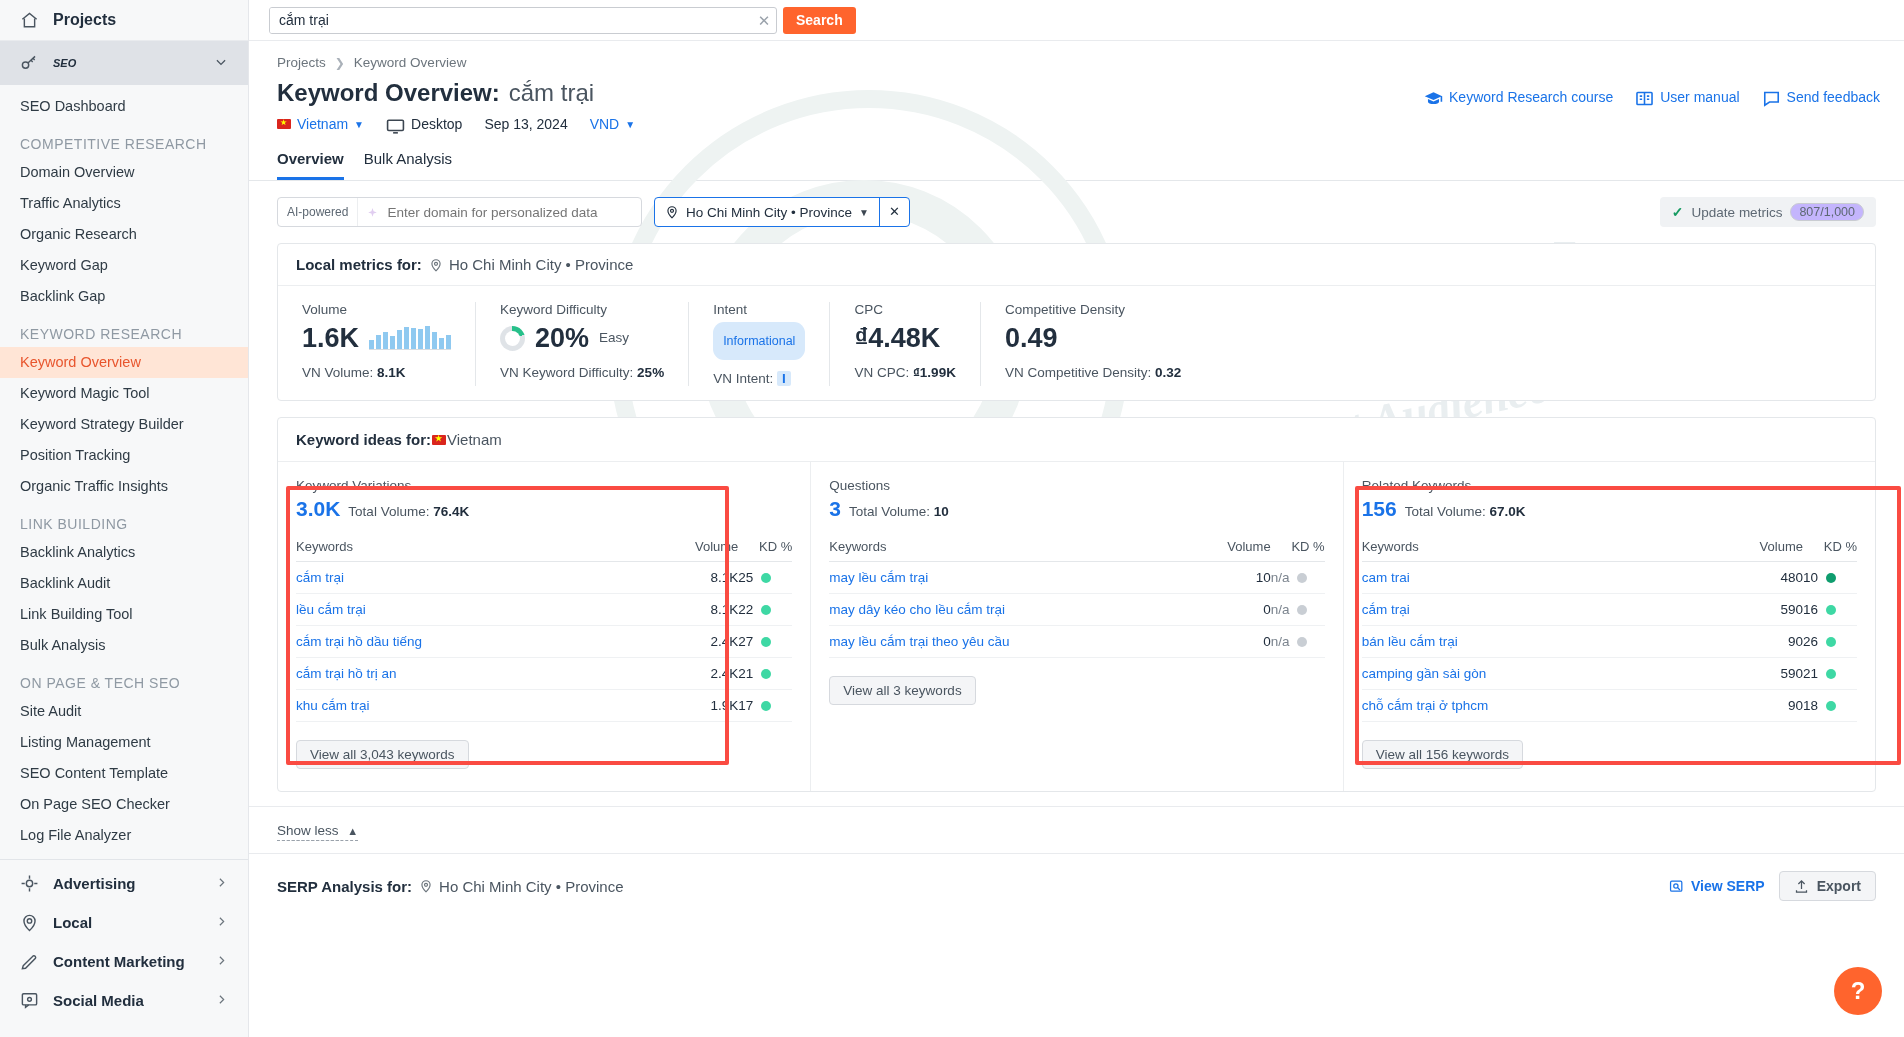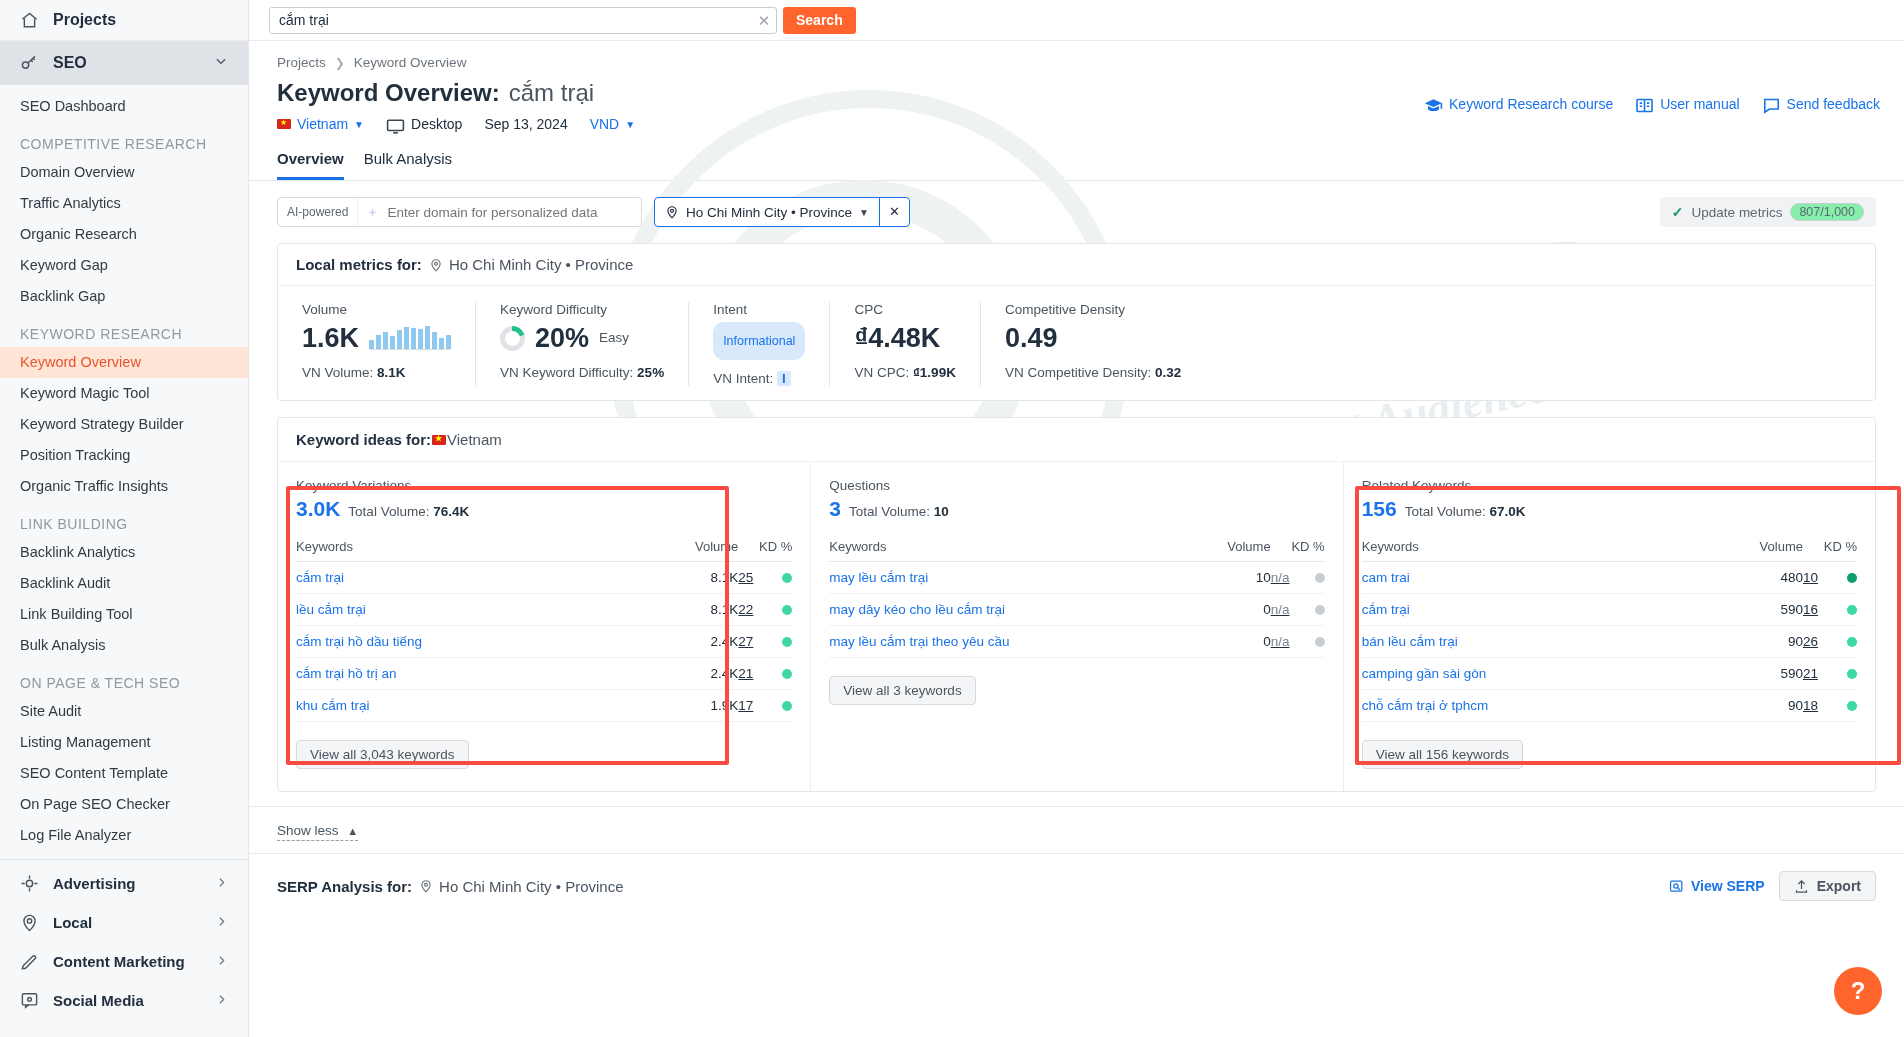--- a/index.html
+++ b/index.html
@@ -17,21 +17,21 @@
     overflow: hidden; position: relative;
   }
   .sb-top {
     display: flex; align-items: center; gap: 14px;
     height: 41px; padding: 0 20px; border-bottom: 1px solid #e9ebee;
     font-size: 16px; font-weight: 700; color: #222f3e;
   }
   .sb-seo {
     display: flex; align-items: center; gap: 14px;
     height: 44px; padding: 0 20px; background: #dfe2e7;
-    font-size: 16px; font-weight: 700; color: #222f3e; position: relative;
+    font-size: 11px; font-weight: 700; color: #222f3e; position: relative; font-style: italic;
   }
   .sb-seo .chev { margin-left: auto; }
   .sb-link {
     display: block; padding: 5px 20px; font-size: 14.5px;
     color: #2f3b45; line-height: 21px; white-space: nowrap;
   }
   .sb-link.active {
     background: #ffe5d6; color: #e8552d; border-radius: 0;
   }
   .sb-head {
@@ -78,21 +78,21 @@
   .title { font-size: 24px; font-weight: 700; margin-top: 9px; display: flex; align-items: baseline; gap: 9px;}
   .title .kw { color: #4a5560; font-weight: 400; }
   .metaline { display: flex; align-items: center; gap: 22px; margin-top: 9px; font-size: 14px; }
   .meta-item { display: flex; align-items: center; gap: 6px; color: #222f3e; }
   .meta-link { color: #1a73e8; cursor: pointer; }
   .flag { width: 14px; height: 10px; background: #da251d; position: relative; display:inline-block; border-radius:1px;}
   .flag::after { content: "★"; position: absolute; color: #ff0; font-size: 8px; left: 3px; top: -2px; line-height: 11px; }
   .chev-s { font-size: 10px; color: #1a73e8; }
 
   .topright {
-    position: absolute; right: 24px; top: 55px; display: flex; gap: 22px; font-size: 14px;
+    position: absolute; right: 24px; top: 48px; display: flex; gap: 22px; font-size: 14px;
   }
   .topright .tr-item { display: flex; align-items: center; gap: 6px; color: #1a73e8; cursor: pointer; }
 
   .tabs { display: flex; gap: 20px; padding: 0 28px; margin-top: 18px; border-bottom: 1px solid #e4e7ea; }
   .tab { padding: 0 0 10px; font-size: 15px; color: #222f3e; cursor: pointer; border-bottom: 3px solid transparent; }
   .tab.active { border-bottom-color: #1a73e8; font-weight: 700; }
 
   .filterrow { display: flex; align-items: center; padding: 16px 28px 0; gap: 12px; position: relative; }
   .ai-box {
     display: flex; align-items: center; height: 30px; border: 1px solid #d6d9de;
@@ -107,21 +107,21 @@
     display: flex; align-items: center; height: 30px; border: 1px solid #1a73e8;
     border-radius: 4px; overflow: hidden; background: #fff; color: #222f3e; font-size: 13.5px;
   }
   .loc-pill .lp-main { display: flex; align-items: center; gap: 7px; padding: 0 10px; cursor: pointer; }
   .loc-pill .lp-x { border-left: 1px solid #1a73e8; padding: 0 9px; line-height: 28px; font-size: 13px; cursor: pointer;}
   .upd-btn {
     position: absolute; right: 28px; top: 16px; display: flex; align-items: center; gap: 8px;
     background: #f0f2f4; border-radius: 4px; height: 30px; padding: 0 12px;
     font-size: 13.5px; color: #5d6873; cursor: pointer;
   }
-  .upd-count { border: 1px solid #c9ccd1; border-radius: 10px; padding: 1px 8px; font-size: 12.5px; background:#86efac;}
+  .upd-count { border: 1px solid #c9ccd1; border-radius: 10px; padding: 1px 8px; font-size: 12.5px; background:#c4b5fd;}
   .tick { color: #169b62; font-size: 14px; font-weight: 700; }
 
   
   .card {
     margin: 16px 28px 0; border: 1px solid #e4e7ea; border-radius: 4px; background: #fff;
     position: relative; z-index: 2;
   }
   .card-hd {
     padding: 12px 18px; font-size: 15px; font-weight: 700;
     display: flex; align-items: center; gap: 7px; border-bottom: 1px solid #eceef0;
@@ -163,21 +163,21 @@
   table.kwt th {
     font-size: 13px; font-weight: 400; color: #4a5560; text-align: right;
     padding: 0 0 7px; border-bottom: 1px solid #e4e7ea;
   }
   table.kwt th.kw { text-align: left; }
   table.kwt td {
     font-size: 13.5px; padding: 8px 0; border-bottom: 1px solid #eff1f3; text-align: right; color:#222f3e;
   }
   table.kwt td.kw { text-align: left; color: #1a73e8; cursor: pointer; }
   td.kdcell { width: 54px; }
-  .kdwrap { display: flex; align-items: center; justify-content: space-between; gap: 8px; text-decoration: underline; }
+  .kdwrap { display: flex; align-items: center; justify-content: flex-start; gap: 8px; }
   .dot { width: 10px; height: 10px; border-radius: 50%; display: inline-block; }
   .na { color: #7b848e; }
   .viewall {
     margin-top: 18px; display: inline-block; font-size: 13.5px; color: #4a5560;
     border: 1px solid #d6d9de; background: #f4f5f7; border-radius: 4px; padding: 6px 13px; cursor: pointer;
   }
 
   .showless { padding: 14px 28px; border-top: 1px solid #e9ebee; margin-top: 14px; }
   .showless span {
     font-size: 13.5px; color: #4a5560; border-bottom: 1px dashed #9aa2ab;

